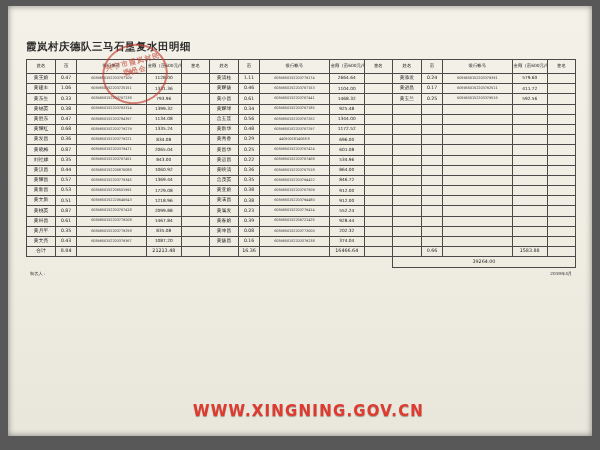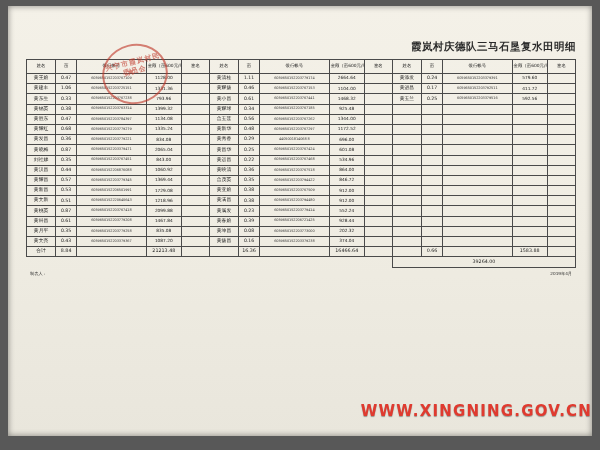--- a/index.html
+++ b/index.html
@@ -16,21 +16,21 @@
     width:584px;height:430px;
     background:#f2efe6;
     background-image:linear-gradient(180deg,#f4f1e8 0%,#efece2 55%,#e9e6dc 100%);
     box-shadow:0 0 6px rgba(0,0,0,.45) inset;
   }
   .paper-inner{
     position:absolute;
     left:18px;top:14px;right:16px;bottom:10px;
   }
   .doc-title{
-    text-align:right;
+    text-align:left;
     font-size:10.5px;
     font-weight:bold;
     color:#2b2b2b;
     letter-spacing:.5px;
     margin:20px 0 5px 0;
     font-family:"DejaVu Sans","Liberation Sans",sans-serif;
   }
   table.main{
     border-collapse:collapse;
     width:100%;
@@ -105,21 +105,21 @@
   .seal .star{
     position:absolute;
     left:28px;top:24px;
     color:#c1392b;
     font-size:10px;
     transform:rotate(-14deg);
   }
   .watermark{
     position:absolute;
     left:17px;right:0;bottom:16px;
-    text-align:right;
+    text-align:center;
     color:#e03a2f;
     font-size:15px;
     font-weight:bold;
     letter-spacing:1.2px;
     text-shadow:0 1px 1px rgba(0,0,0,.35);
     font-family:"DejaVu Sans","Liberation Sans",sans-serif;
   }
 </style>
 </head>
 <body>

